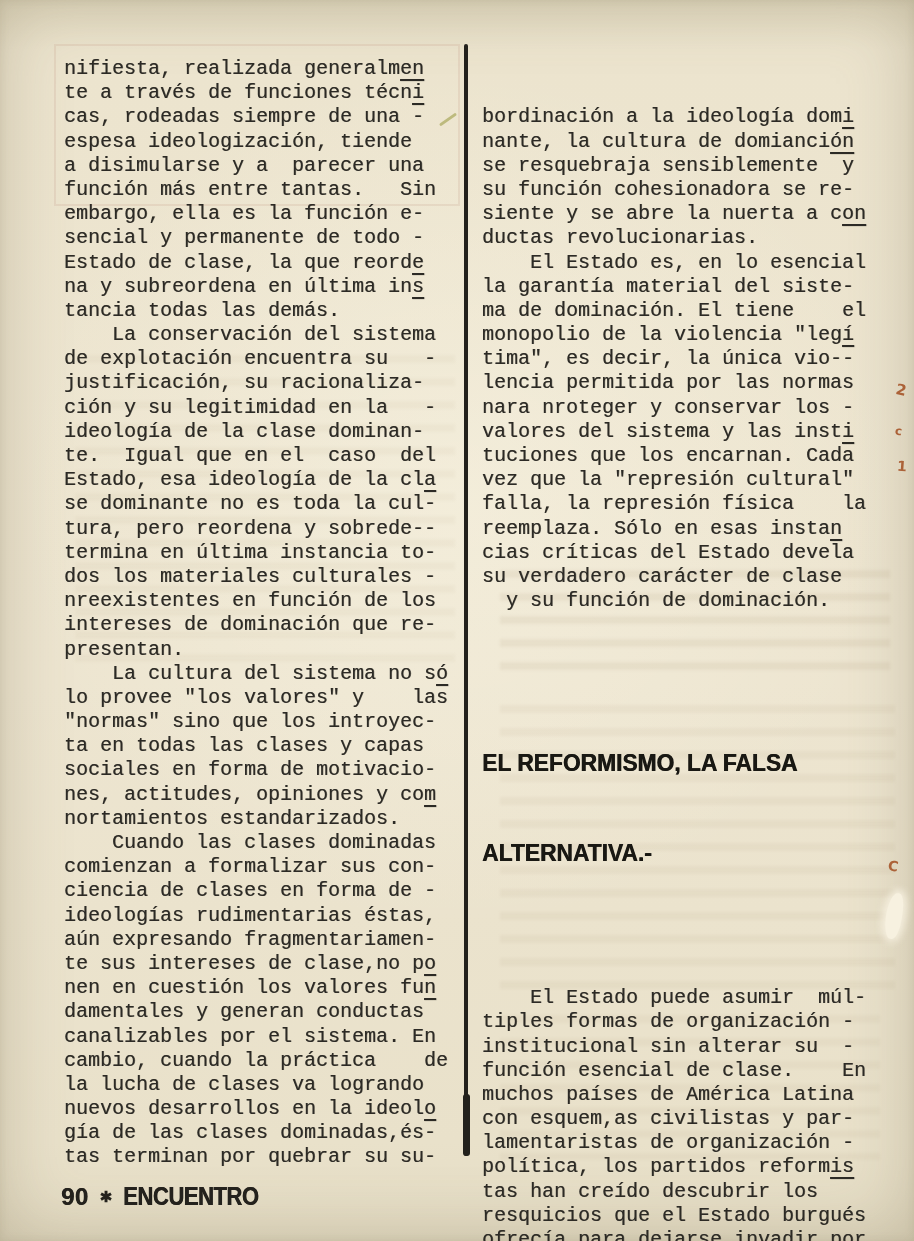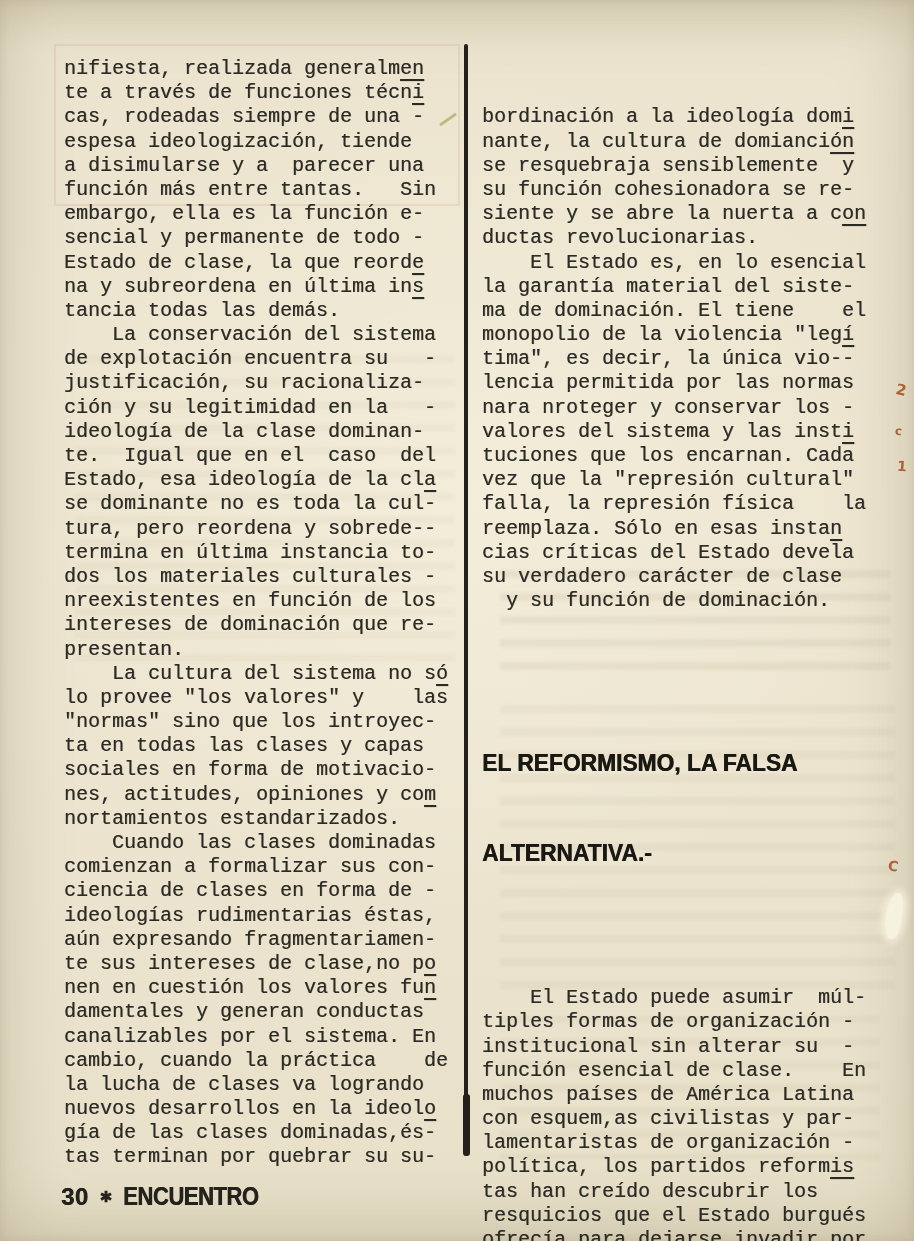--- a/index.html
+++ b/index.html
@@ -113,18 +113,18 @@
     <div><div class="tl">    El Estado puede asumir  múl-</div><div class="tl">tiples formas de organización -</div><div class="tl">institucional sin alterar su  -</div><div class="tl">función esencial de clase.    En</div><div class="tl">muchos países de América Latina</div><div class="tl">con esquem,as civilistas y par-</div><div class="tl">lamentaristas de organización -</div><div class="tl">política, los partidos reform<span class="cu">is</span></div><div class="tl">tas han creído descubrir los</div><div class="tl">resquicios que el Estado burgués</div><div class="tl">ofrecía para dejarse invadir por</div></div>
   </div>
 
   <span class="mark m1">2</span>
   <span class="mark m2">c</span>
   <span class="mark m3">1</span>
   <span class="mark m4">C</span>
   <div class="tear"></div>
 
   <div class="footer">
-    <span class="page-num">30</span>
+    <span class="page-num">90</span>
     <span class="star">✱</span>
     <span class="pub-name">ENCUENTRO</span>
   </div>
 
 </div>
 
 </body></html>

